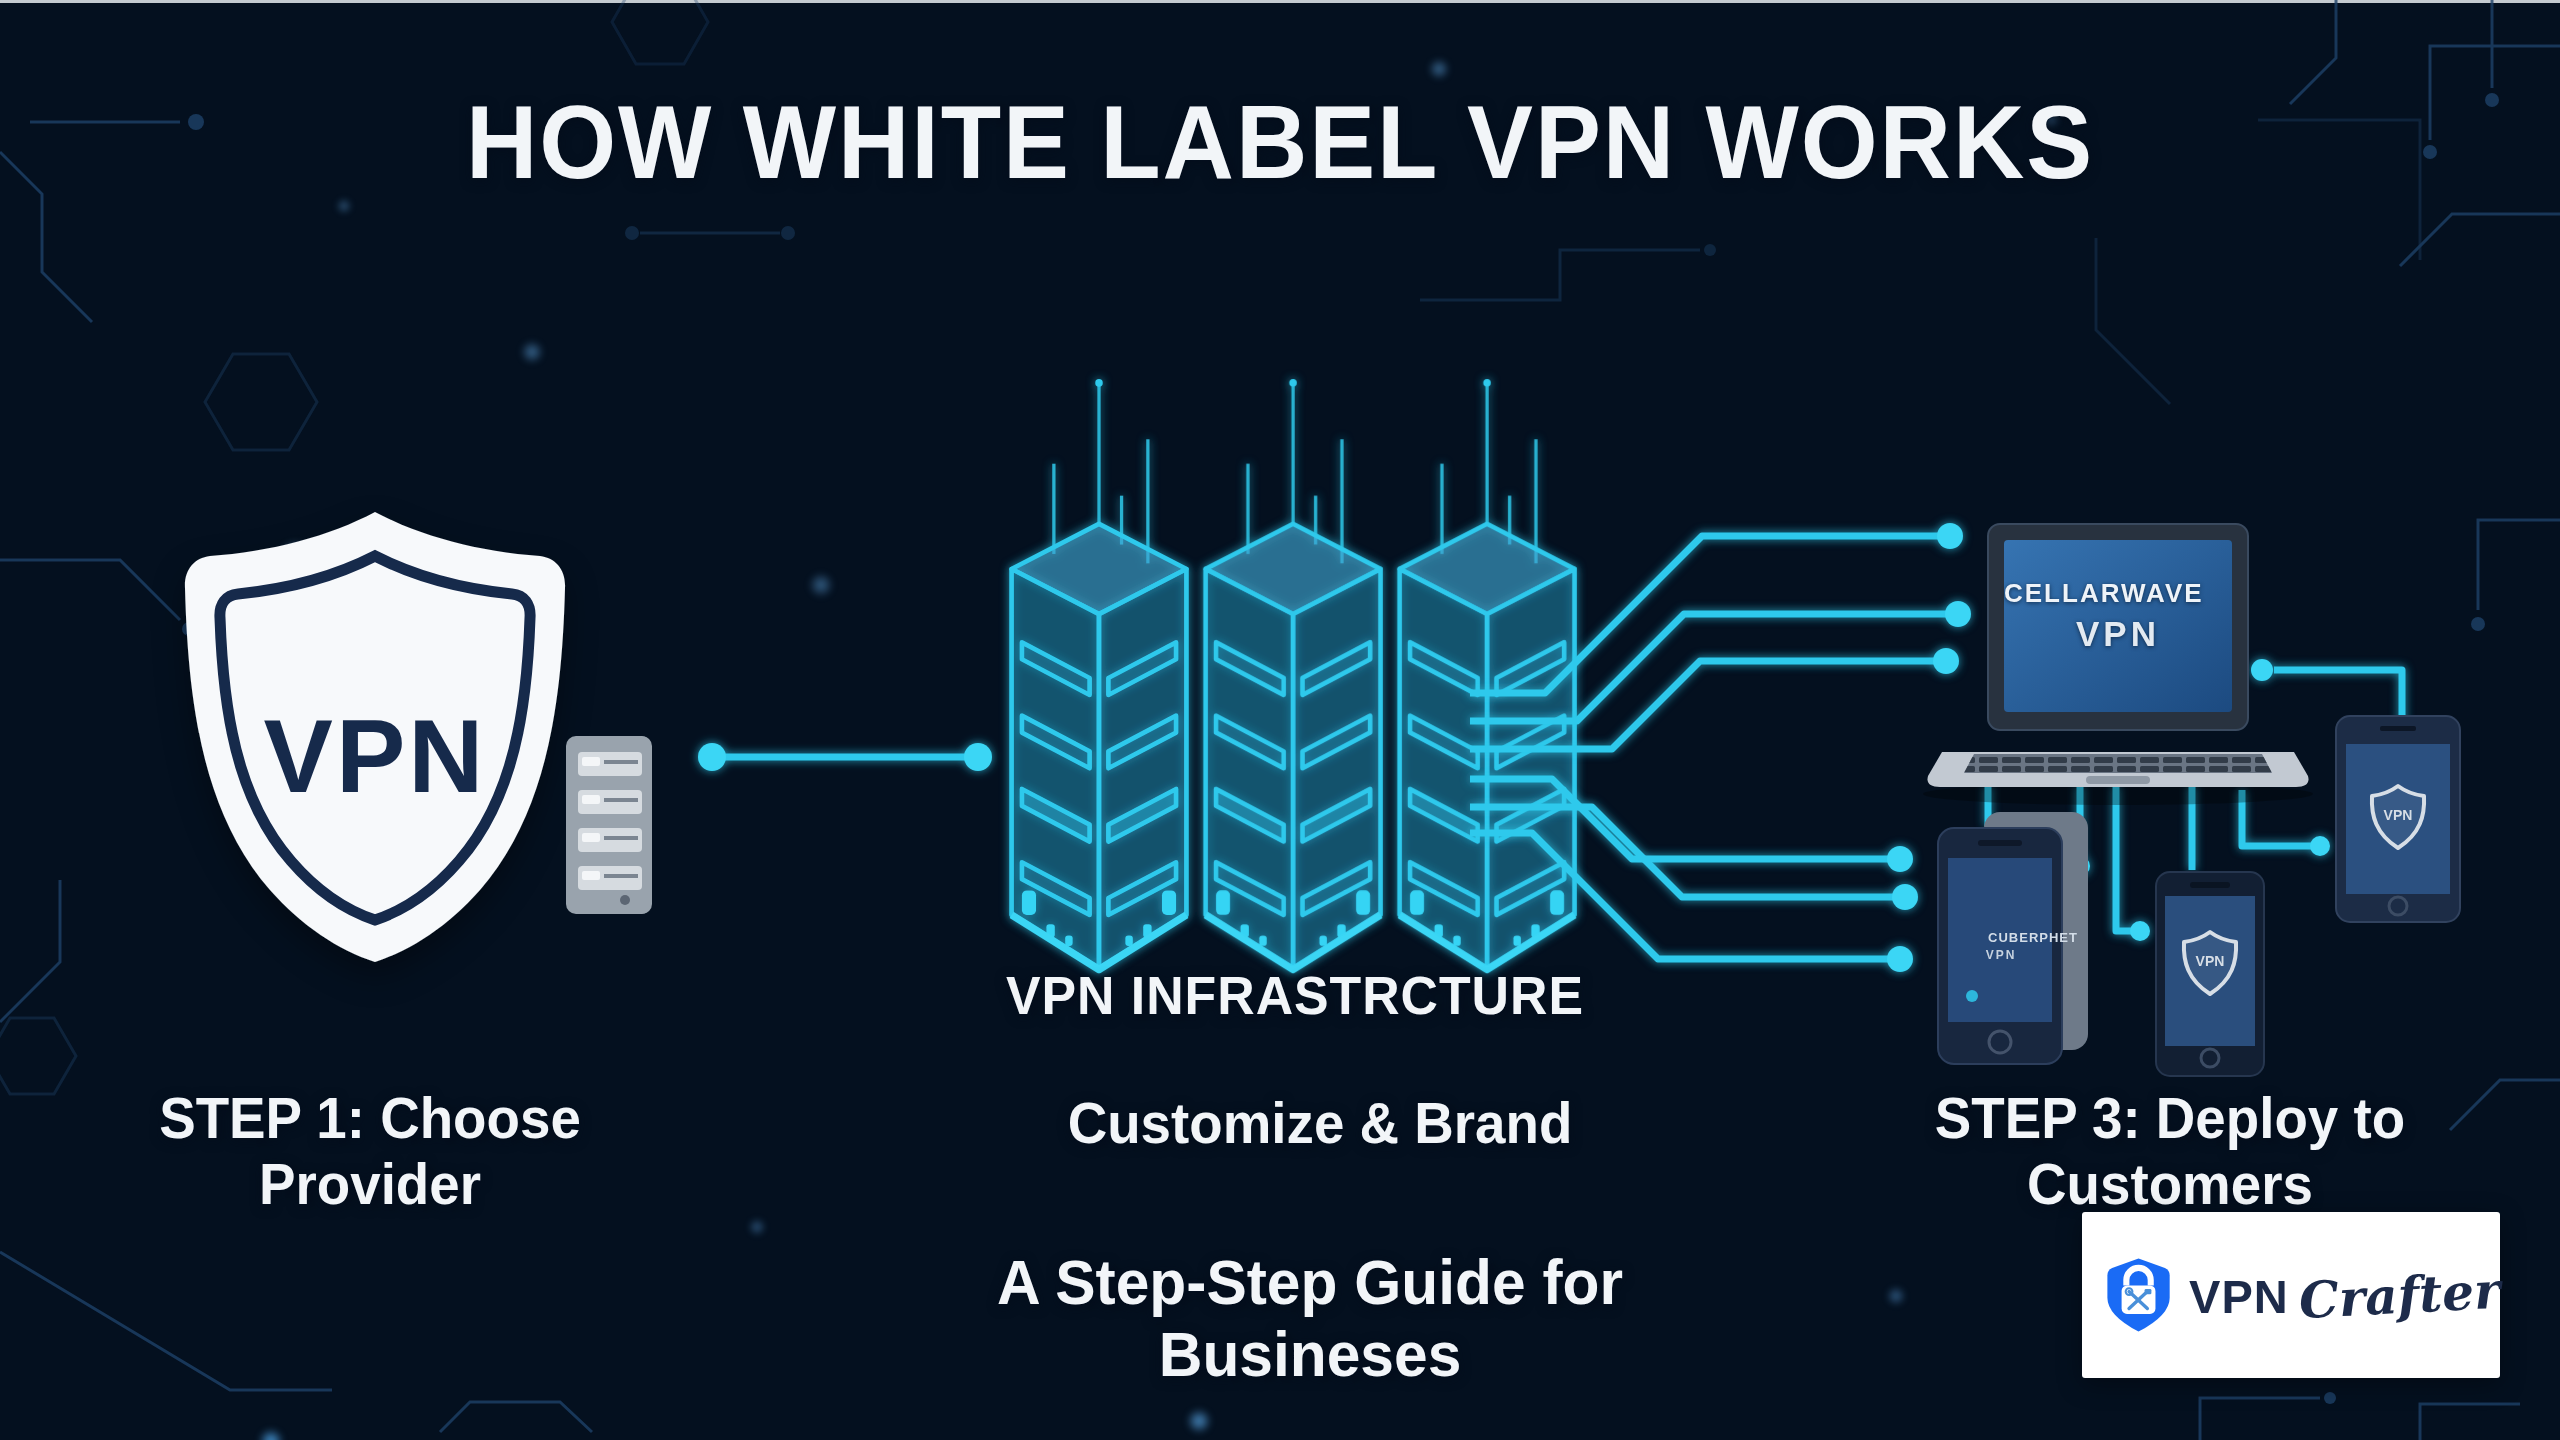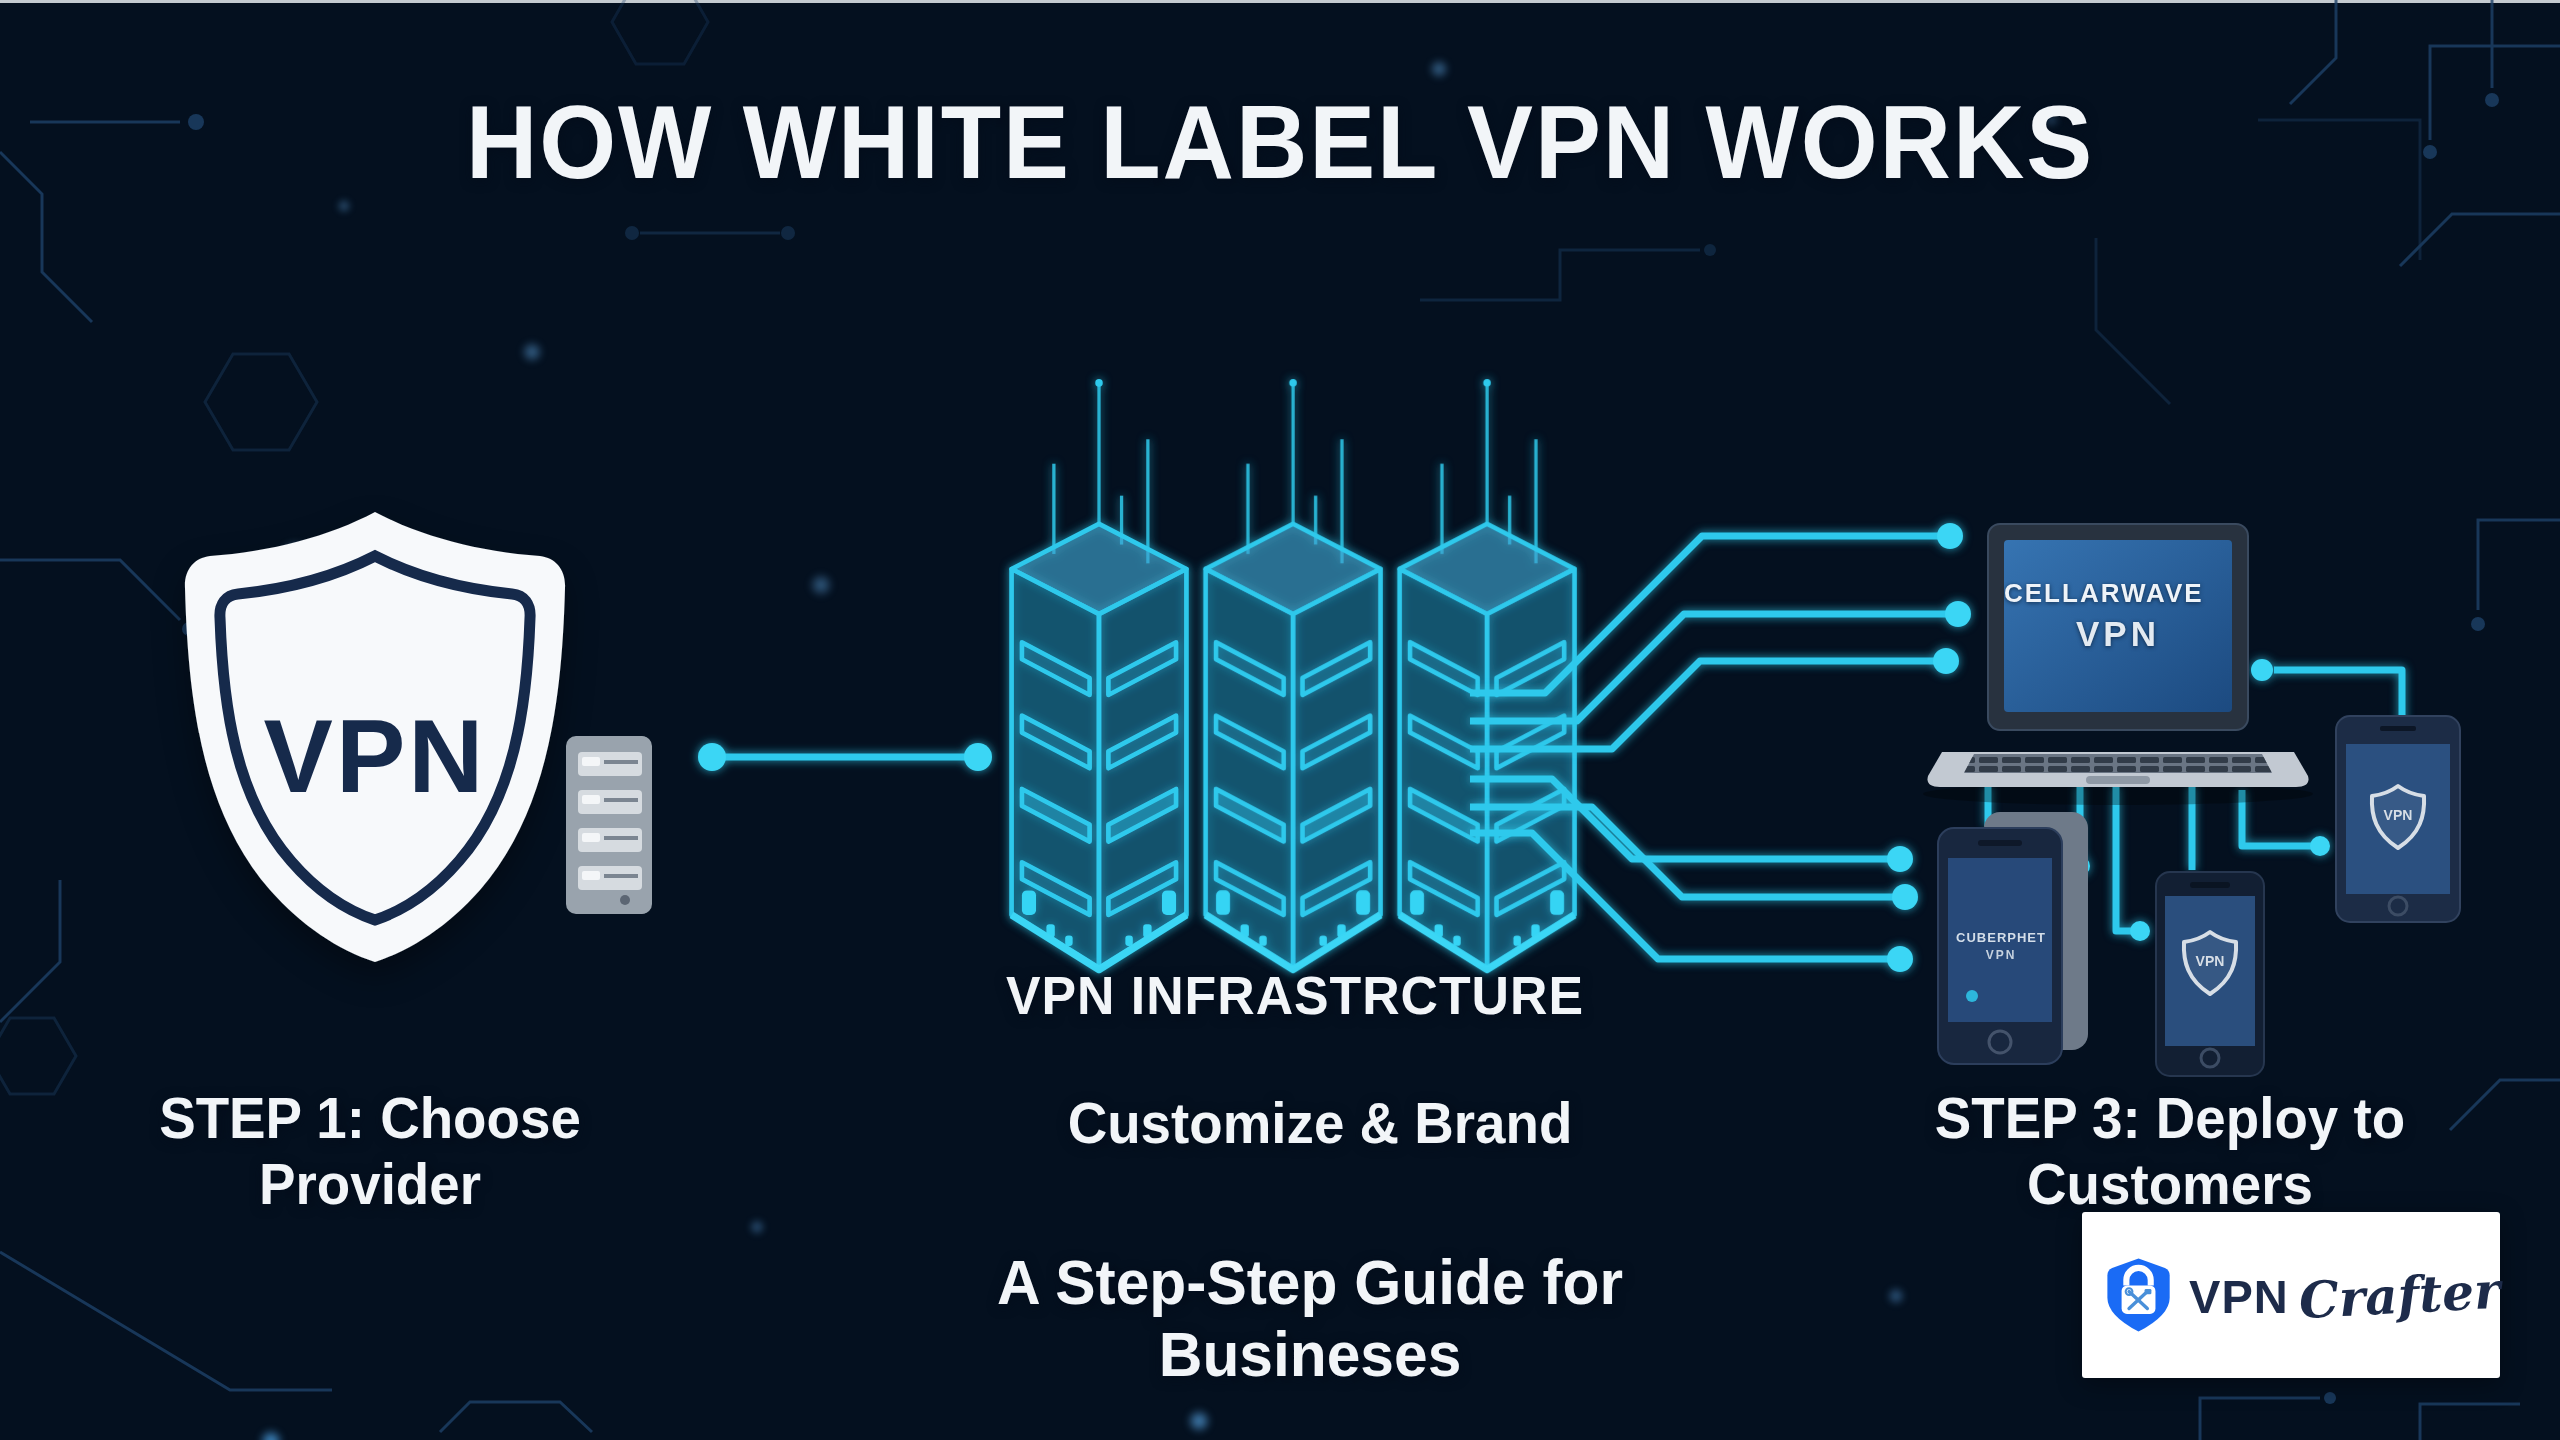--- a/index.html
+++ b/index.html
@@ -22,21 +22,21 @@
   .lbl-infra{left:900px;width:790px;top:964px;font-size:54px;letter-spacing:1px;}
   .lbl-step1{left:40px;width:660px;top:1085px;font-size:57px;}
   .lbl-custom{left:1020px;width:600px;top:1090px;font-size:57px;}
   .lbl-step3{left:1795px;width:750px;top:1085px;font-size:57px;}
   .subtitle{left:820px;width:980px;top:1246px;font-size:63px;}
   .screen-text{position:absolute;text-align:center;color:#eef3f8;}
   .lap-brand{left:2004px;top:578px;width:188px;font-size:26px;font-weight:700;letter-spacing:2px;
              text-shadow:0 1px 4px rgba(10,30,55,.8);}
   .lap-prod{left:2004px;top:614px;width:228px;font-size:35px;font-weight:600;letter-spacing:4px;
             color:#e3eaf1;text-shadow:0 1px 4px rgba(10,30,55,.8);}
-  .ph-line1{left:1948px;top:930px;width:106px;font-size:13px;font-weight:700;letter-spacing:1px;color:#d3dde8;}
+  .ph-line1{left:1948px;top:930px;width:106px;font-size:13px;font-weight:700;letter-spacing:1px;color:#d3dde8;padding-left:32px;}
   .ph-line2{left:1948px;top:948px;width:106px;font-size:12px;font-weight:700;letter-spacing:2px;color:#c6d2df;}
   .logo-box{position:absolute;left:2082px;top:1212px;width:418px;height:166px;background:#ffffff;
             border-radius:3px;display:flex;align-items:center;padding-left:22px;box-sizing:border-box;
             box-shadow:0 6px 24px rgba(0,0,0,.35);}
   .logo-text{display:flex;align-items:baseline;margin-left:16px;}
   .logo-vpn{font-size:47px;font-weight:800;color:#1d2b4a;letter-spacing:1px;}
   .logo-script{font-family:"DejaVu Serif",serif;font-style:italic;font-weight:700;font-size:50px;
                color:#1d2b4a;margin-left:10px;transform:rotate(-3deg);}
   svg{position:absolute;left:0;top:0;}
 </style>

